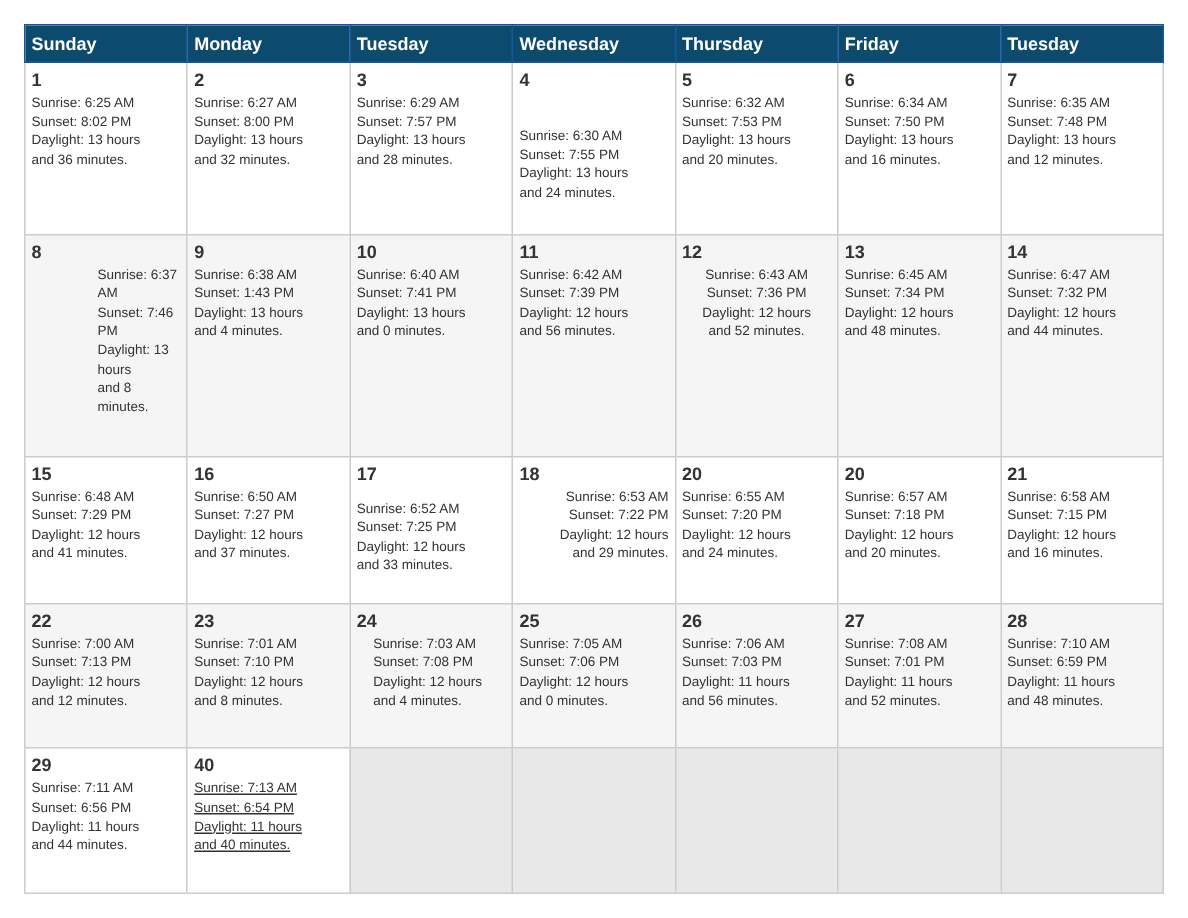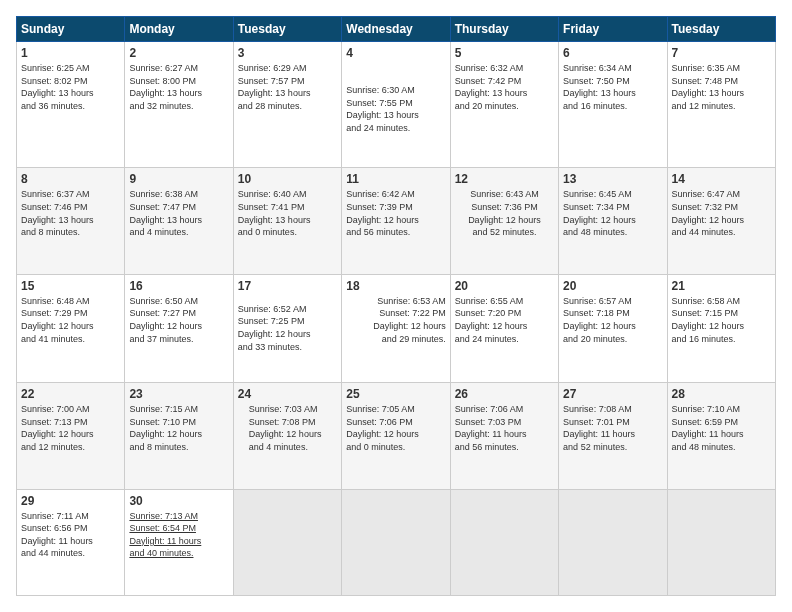--- a/index.html
+++ b/index.html
@@ -139,21 +139,21 @@
           <td>
             <span class="day-num">4</span>
             <div class="day-info" style="white-space: pre-line; margin-top: 24px;">Sunrise: 6:30 AM
 Sunset: 7:55 PM
 Daylight: 13 hours
 and 24 minutes.</div>
           </td>
           <td>
             <span class="day-num">5</span>
             <div class="day-info" style="white-space: pre-line;">Sunrise: 6:32 AM
-Sunset: 7:42 PM
+Sunset: 7:53 PM
 Daylight: 13 hours
 and 20 minutes.</div>
           </td>
           <td>
             <span class="day-num">6</span>
             <div class="day-info" style="white-space: pre-line;">Sunrise: 6:34 AM
 Sunset: 7:50 PM
 Daylight: 13 hours
 and 16 minutes.</div>
           </td>
@@ -161,29 +161,29 @@
             <span class="day-num">7</span>
             <div class="day-info" style="white-space: pre-line;">Sunrise: 6:35 AM
 Sunset: 7:48 PM
 Daylight: 13 hours
 and 12 minutes.</div>
           </td>
         </tr>
         <tr>
           <td>
             <span class="day-num">8</span>
-            <div class="day-info" style="white-space: pre-line;">Sunrise: 6:37 AM
+            <div class="day-info" style="white-space: pre-line; margin-left: 44px;">Sunrise: 6:37 AM
 Sunset: 7:46 PM
 Daylight: 13 hours
 and 8 minutes.</div>
           </td>
           <td>
             <span class="day-num">9</span>
             <div class="day-info" style="white-space: pre-line;">Sunrise: 6:38 AM
-Sunset: 7:47 PM
+Sunset: 1:43 PM
 Daylight: 13 hours
 and 4 minutes.</div>
           </td>
           <td>
             <span class="day-num">10</span>
             <div class="day-info" style="white-space: pre-line;">Sunrise: 6:40 AM
 Sunset: 7:41 PM
 Daylight: 13 hours
 and 0 minutes.</div>
           </td>
@@ -270,21 +270,21 @@
         <tr>
           <td>
             <span class="day-num">22</span>
             <div class="day-info" style="white-space: pre-line;">Sunrise: 7:00 AM
 Sunset: 7:13 PM
 Daylight: 12 hours
 and 12 minutes.</div>
           </td>
           <td>
             <span class="day-num">23</span>
-            <div class="day-info" style="white-space: pre-line;">Sunrise: 7:15 AM
+            <div class="day-info" style="white-space: pre-line;">Sunrise: 7:01 AM
 Sunset: 7:10 PM
 Daylight: 12 hours
 and 8 minutes.</div>
           </td>
           <td>
             <span class="day-num">24</span>
             <div class="day-info" style="white-space: pre-line; margin-left: 11px;">Sunrise: 7:03 AM
 Sunset: 7:08 PM
 Daylight: 12 hours
 and 4 minutes.</div>
@@ -320,21 +320,21 @@
         </tr>
         <tr>
           <td>
             <span class="day-num">29</span>
             <div class="day-info" style="white-space: pre-line;">Sunrise: 7:11 AM
 Sunset: 6:56 PM
 Daylight: 11 hours
 and 44 minutes.</div>
           </td>
           <td>
-            <span class="day-num">30</span>
+            <span class="day-num">40</span>
             <div class="day-info" style="white-space: pre-line; text-decoration: underline;">Sunrise: 7:13 AM
 Sunset: 6:54 PM
 Daylight: 11 hours
 and 40 minutes.</div>
           </td>
           <td class="empty"></td>
           <td class="empty"></td>
           <td class="empty"></td>
           <td class="empty"></td>
           <td class="empty"></td>

